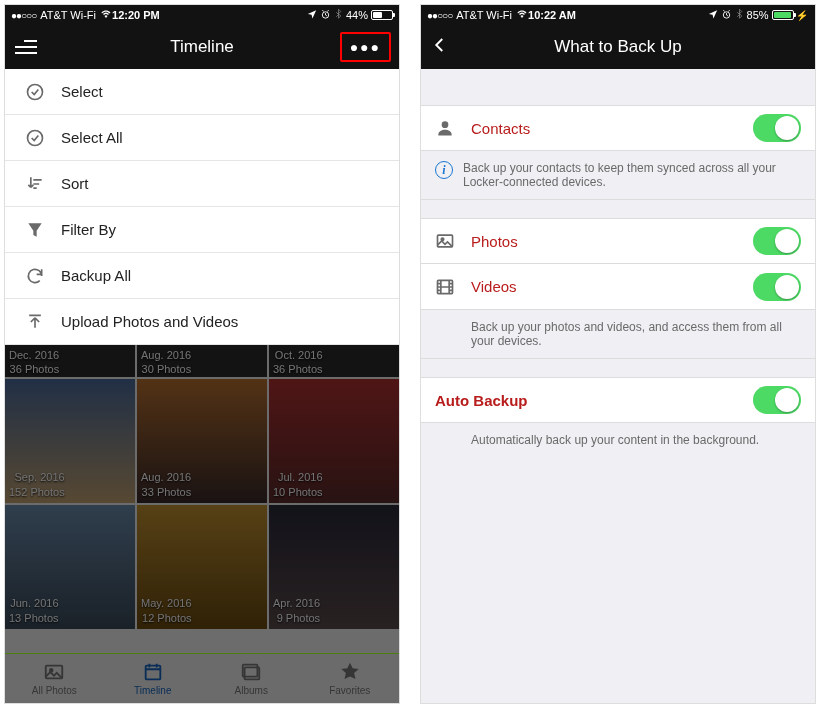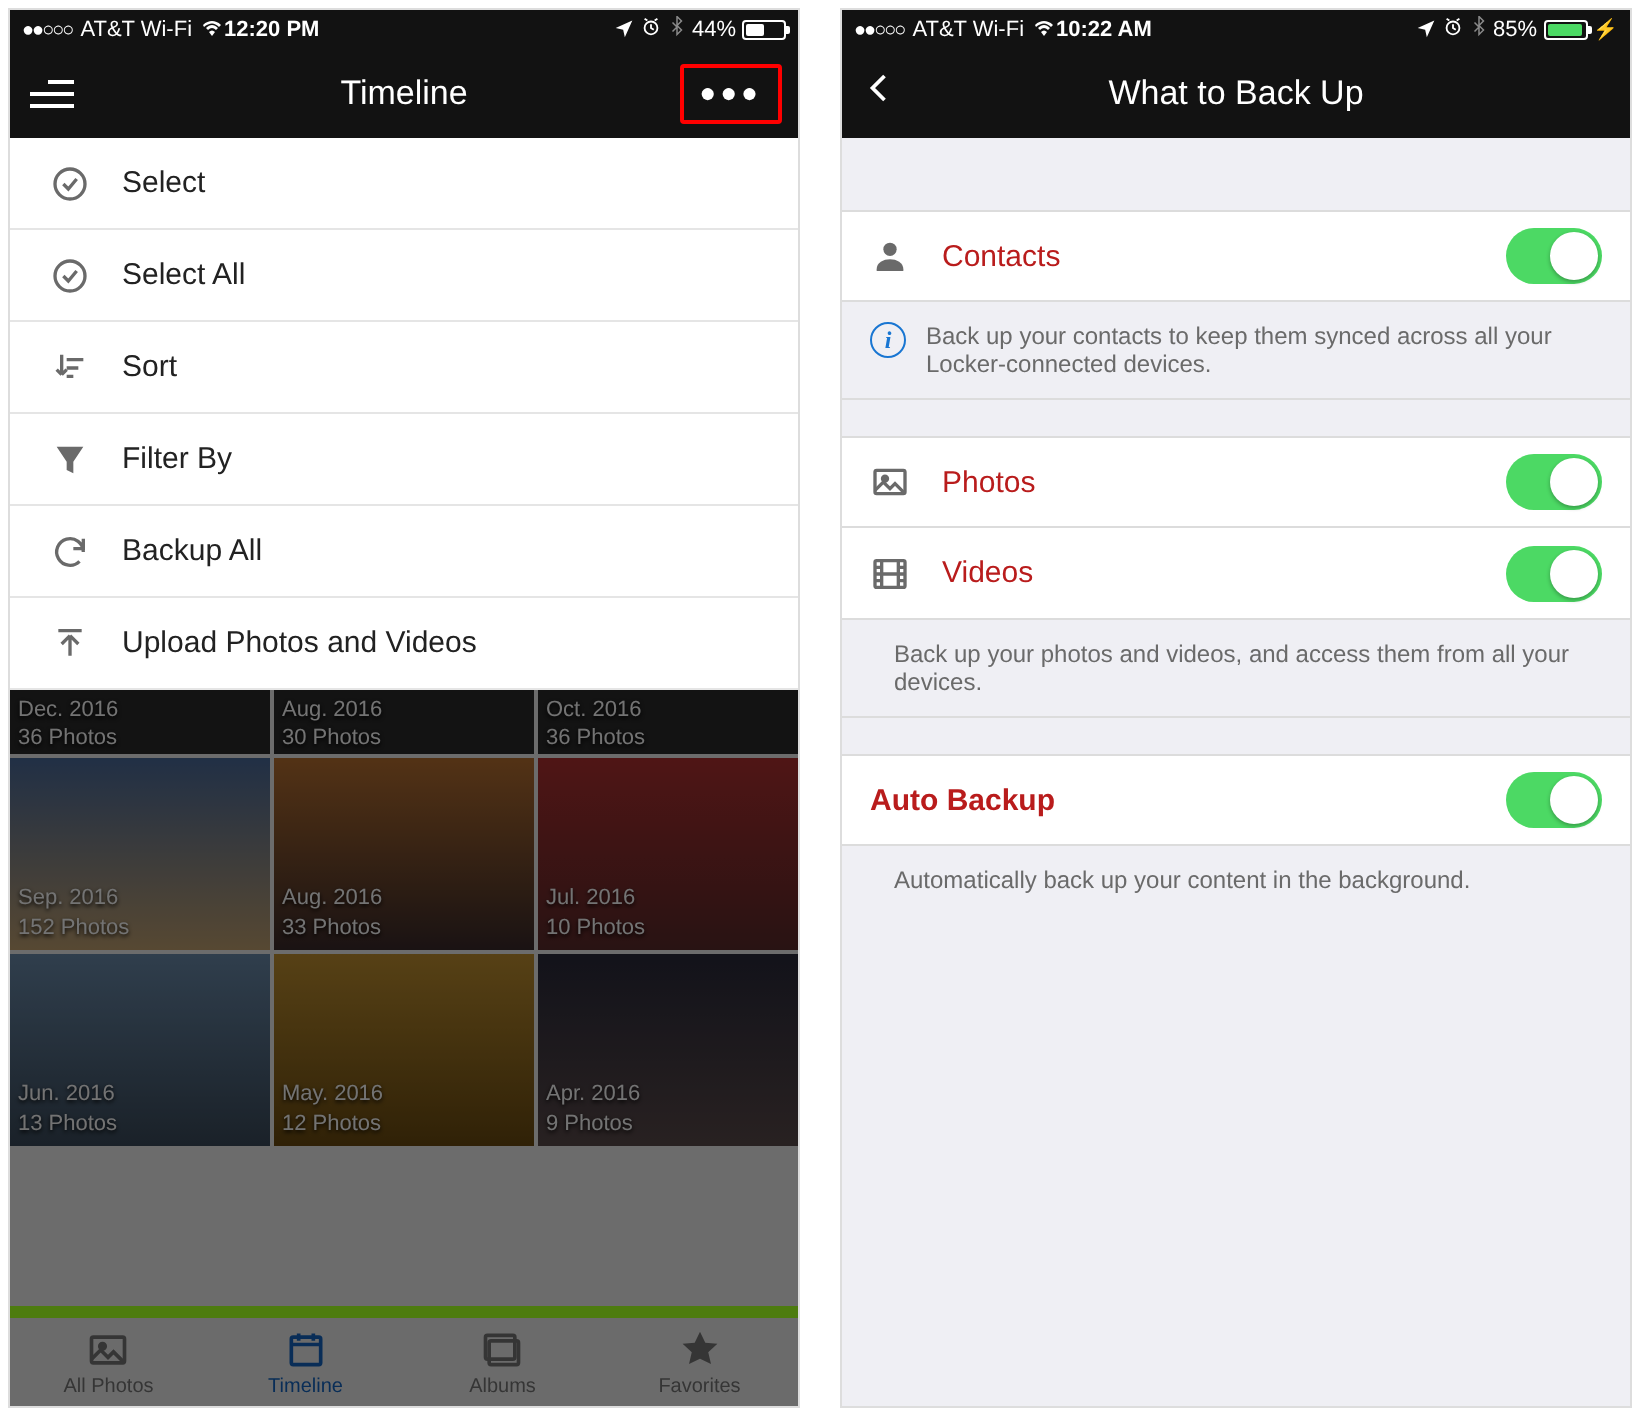--- a/index.html
+++ b/index.html
@@ -75,35 +75,35 @@
   .menu-item {
     display:flex; align-items:center;
     height:46px; padding: 0 16px;
     border-bottom: 1px solid #e5e5e5;
     font-size: 15px; color:#222;
   }
   .menu-list .menu-item:first-child { border-top: none; }
   .menu-item .mi-icon { width: 28px; display:flex; justify-content:center; color:#6a6a6a; margin-right: 12px; }
   .menu-item .mi-icon svg { width:20px; height:20px; }
   
-  .photo-grid-wrap { position:absolute; top:340px; left:0; right:0; bottom:50px; }
+  .photo-grid-wrap { position:absolute; top:340px; left:0; right:0; bottom:50px;text-align:right; }
   .dimmer { position:absolute; inset:0; background: rgba(0,0,0,0.55); z-index:2; pointer-events:none; }
   .photo-grid { display:grid; grid-template-columns: repeat(3,1fr); gap:2px; }
   .photo-cell {
-    position:relative; height: 96px;
+    position:relative; height: 124px;
     background: linear-gradient(135deg,#3a4a5a,#8a7a5a);
     color:#fff; font-size:11px;
   }
   .photo-cell.header { height:32px; background:#2a2a2a; }
   .photo-label { position:absolute; left:4px; bottom:4px; text-shadow:0 1px 2px #000; line-height:1.3; }
   .photo-cell.header .photo-label { top:3px; bottom:auto; }
   
   .tab-bar {
     position:absolute; left:0; right:0; bottom:0; height:50px;
-    background:#eee; display:flex; border-top:6px solid #4d7c0f;
+    background:#eee; display:flex; border-top:1px solid #4d7c0f;
     z-index:1;
   }
   .tab { flex:1; display:flex; flex-direction:column; align-items:center; justify-content:center; font-size:10px; color:#777; gap:2px; }
   .tab.active { color:#1565c0; }
   .tab svg { width:22px; height:22px; }
   .tab-dim { position:absolute; inset:0; background:rgba(0,0,0,0.55); z-index:2; pointer-events:none; }
   
   .settings-body { background:#efeff4; position:absolute; top:64px; left:0; right:0; bottom:0; }
   .section-gap { height: 36px; }
   .setting-row {
@@ -130,21 +130,21 @@
     background:#efeff4; font-size:12px; color:#6a6a6a;
     border-bottom:1px solid #dcdcdc;
   }
   .info-row .info-icon {
     width:18px; height:18px; border:1.5px solid #1976d2; border-radius:50%;
     color:#1976d2; font-style:italic; font-weight:bold; font-family: Georgia, serif;
     display:flex; align-items:center; justify-content:center; font-size:12px;
     margin-right:10px; flex-shrink:0;
   }
   .desc-row {
-    padding:10px 14px 10px 26px; background:#efeff4; font-size:12px; color:#6a6a6a;
+    padding:10px 14px 10px 50px; background:#efeff4; font-size:12px; color:#6a6a6a;
     border-bottom:1px solid #dcdcdc;
   }
   .desc-row.noborder { border-bottom:none; }
 </style>
 </head>
 <body>
 
 <div class="phone">
 
   <div class="status-bar">

